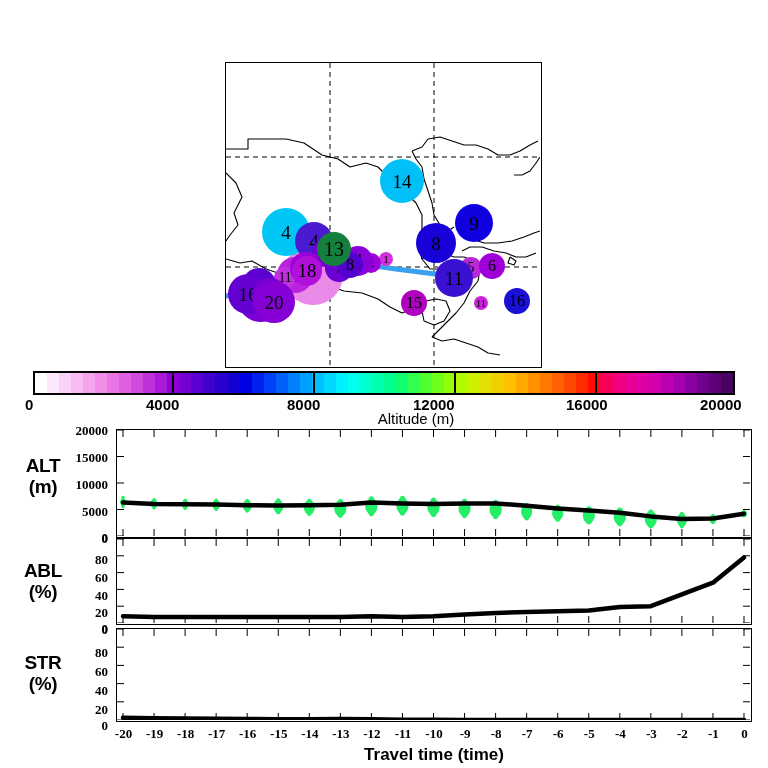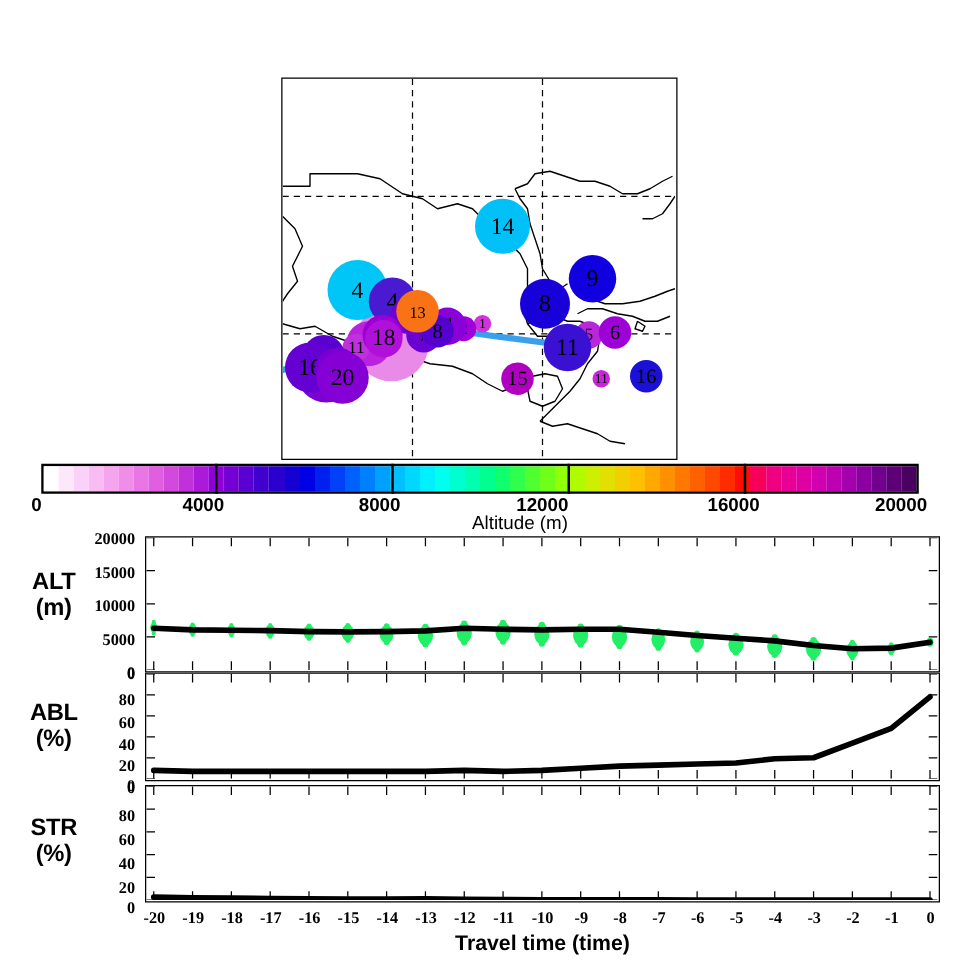--- a/index.html
+++ b/index.html
@@ -99,21 +99,21 @@
       <div class="mk" style="left: 11px; top: 211px; width: 48px; height: 48px; background: rgb(122, 0, 212); font-size: 19px;">6</div>
       <div class="mk" style="left: 99px; top: 191px; width: 28px; height: 28px; background: rgb(106, 0, 210); font-size: 17.5px;">7</div>
       <div class="mk" style="left: 190px; top: 160px; width: 40px; height: 40px; background: rgb(24, 0, 216); font-size: 19px;">8</div>
       <div class="mk" style="left: 111px; top: 189px; width: 26px; height: 26px; background: rgb(84, 0, 207); font-size: 16.25px;">8</div>
       <div class="mk" style="left: 229px; top: 141px; width: 38px; height: 38px; background: rgb(16, 0, 224); font-size: 19px;">9</div>
       <div class="mk" style="left: 154px; top: 96px; width: 44px; height: 44px; background: rgb(0, 192, 247); font-size: 19px;">14</div>
       <div class="mk" style="left: 209px; top: 196px; width: 38px; height: 38px; background: rgb(58, 16, 210); font-size: 19px;">11</div>
       <div class="mk" style="left: 48px; top: 204px; width: 22px; height: 22px; background: rgb(192, 48, 222); font-size: 13.75px;">11</div>
       <div class="mk" style="left: 248px; top: 233px; width: 14px; height: 14px; background: rgb(204, 34, 221); font-size: 11px;">11</div>
       <div class="mk" style="left: 86px; top: 176px; width: 28px; height: 28px; background: rgb(112, 0, 210); font-size: 17.5px;">12</div>
-      <div class="mk" style="left: 91px; top: 169px; width: 34px; height: 34px; background: #f97316; font-size: 13px;">13</div>
+      <div class="mk" style="left: 91px; top: 169px; width: 34px; height: 34px; background: #15803d; font-size: 20px;">13</div>
       <div class="mk" style="left: 16px; top: 205px; width: 34px; height: 34px; background: rgb(90, 0, 208); font-size: 19px;">14</div>
       <div class="mk" style="left: 175px; top: 227px; width: 26px; height: 26px; background: rgb(176, 0, 192); font-size: 16.25px;">15</div>
       <div class="mk" style="left: 278px; top: 225px; width: 26px; height: 26px; background: rgb(26, 16, 214); font-size: 16.25px;">16</div>
       <div class="mk" style="left: 2px; top: 211px; width: 40px; height: 40px; background: rgb(100, 0, 210); font-size: 19px;">16</div>
       <div class="mk" style="left: 64px; top: 189px; width: 32px; height: 32px; background: rgb(154, 0, 214); font-size: 19px;">17</div>
       <div class="mk" style="left: 66px; top: 193px; width: 30px; height: 30px; background: rgb(176, 16, 218); font-size: 18.75px;">18</div>
       <div class="mk" style="left: 26px; top: 215px; width: 36px; height: 36px; background: rgb(120, 0, 210); font-size: 19px;">19</div>
       <div class="mk" style="left: 27px; top: 218px; width: 42px; height: 42px; background: rgb(132, 0, 212); font-size: 19px;">20</div>
     </div>
 </div>

